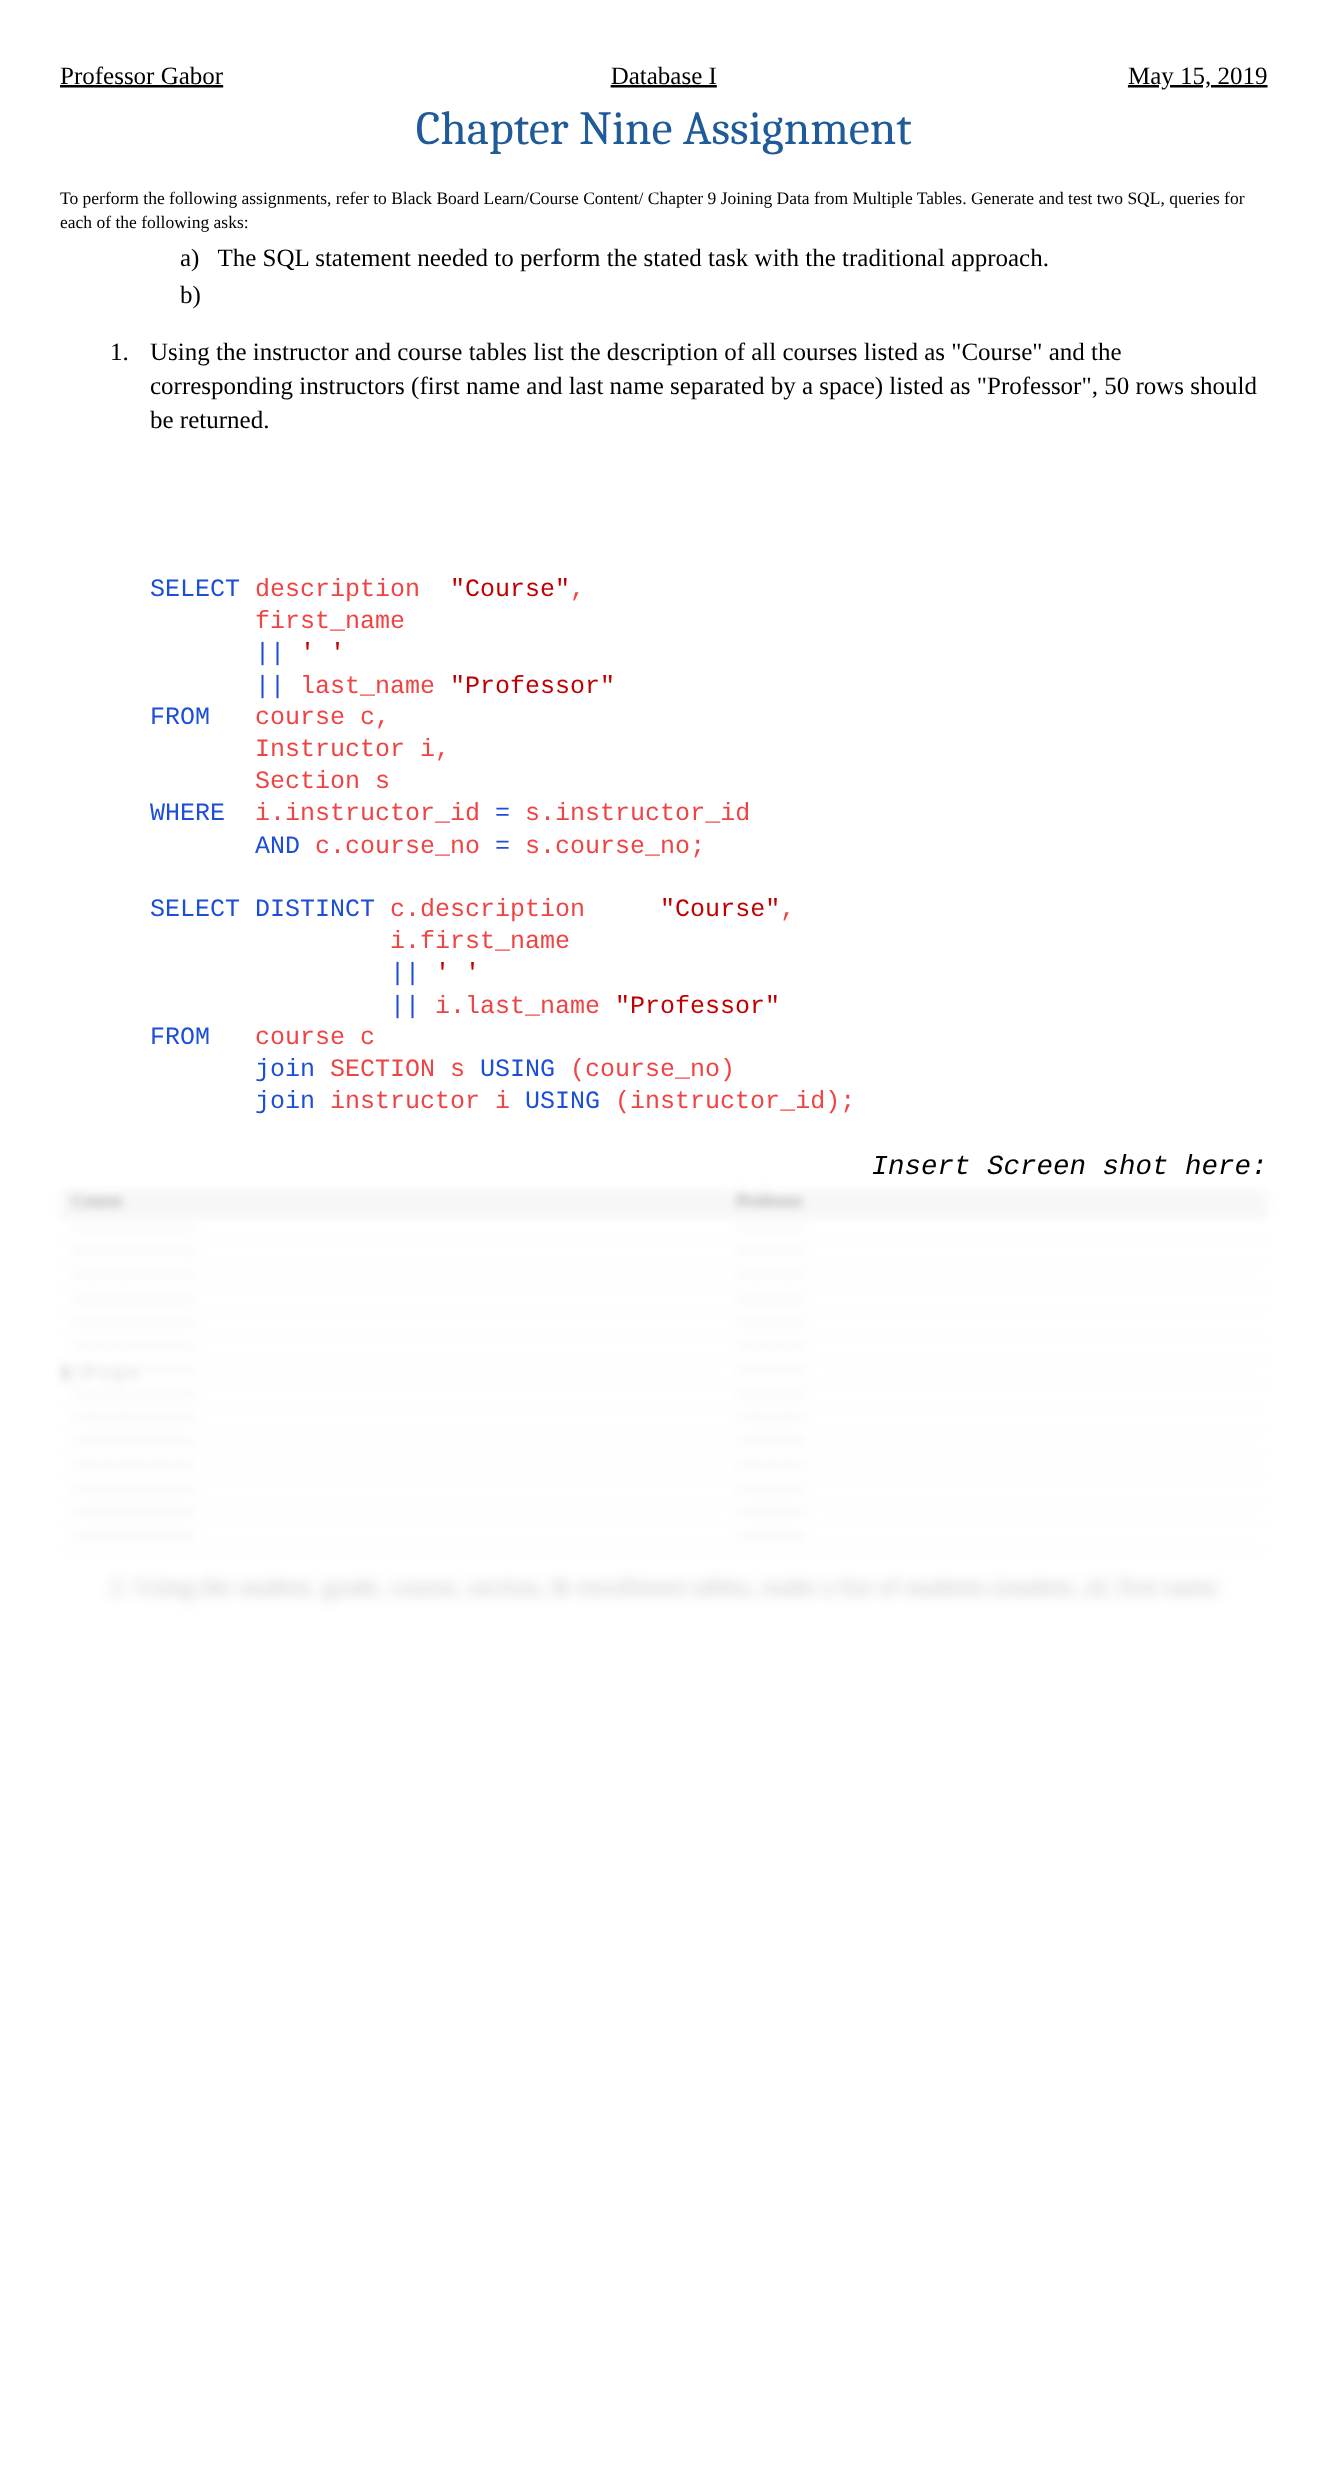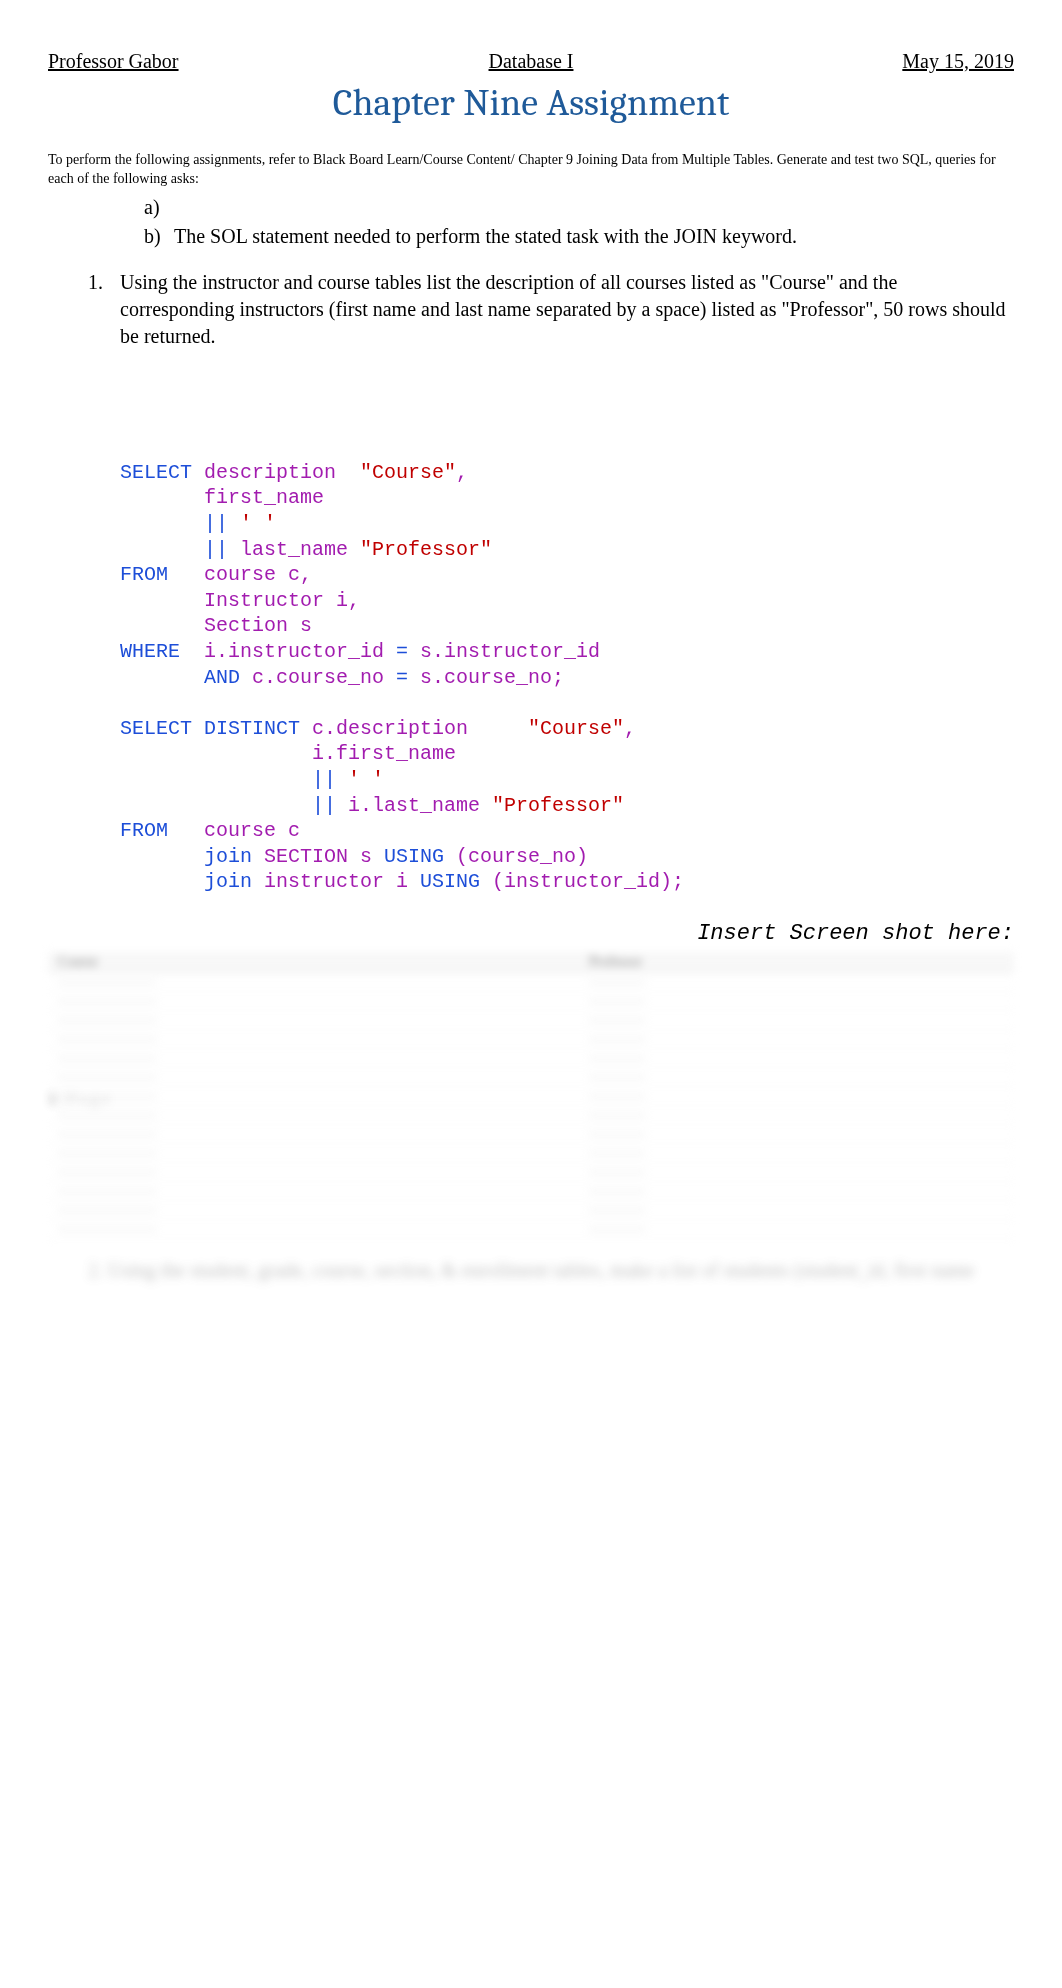--- a/index.html
+++ b/index.html
@@ -60,21 +60,21 @@
     .code-block {
       font-family: "Courier New", Courier, monospace;
       font-size: 20px;
       line-height: 1.28;
       margin-left: 72px;
       margin-top: 110px;
       white-space: pre;
     }
     .kw { color: #1d4ed8; }
     .str { color: #c00000; }
-    .txt { color: #a21caf; }
+    .txt { color: #ef4444; }
     .screenshot-label {
       font-family: "Courier New", Courier, monospace;
       font-style: italic;
       font-size: 22px;
       margin-top: 26px;
       margin-left: 0;
       color: #000;
       text-align: right;
     }
     .result-table {
@@ -127,24 +127,24 @@
   <div class="header-right">May 15, 2019</div>
 </div>
 
 <h1 class="title">Chapter Nine Assignment</h1>
 
 <p class="intro">To perform the following assignments, refer to Black Board Learn/Course Content/ Chapter 9 Joining Data from Multiple Tables. Generate and test two SQL, queries for each of the following asks:</p>
 
 <div class="sub-list">
   <div class="sub-item">
     <span class="sub-marker">a)</span>
+    <span>The SQL statement needed to perform the stated task with the traditional approach.</span>
   </div>
   <div class="sub-item">
     <span class="sub-marker">b)</span>
-    <span>The SOL statement needed to perform the stated task with the JOIN keyword.</span>
   </div>
 </div>
 
 <div class="q-list">
   <div class="q-item">
     <span class="q-marker">1.</span>
     <span class="q-text">Using the instructor and course tables list the description of all courses listed as "Course" and the corresponding instructors (first name and last name separated by a space) listed as "Professor", 50 rows should be returned.</span>
   </div>
 </div>
 

